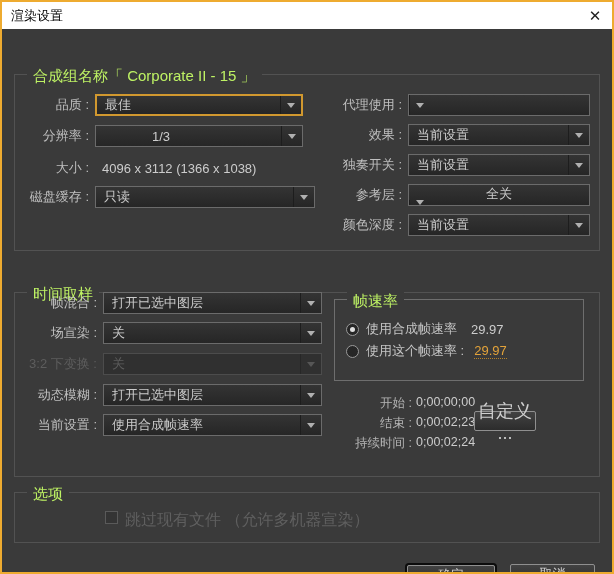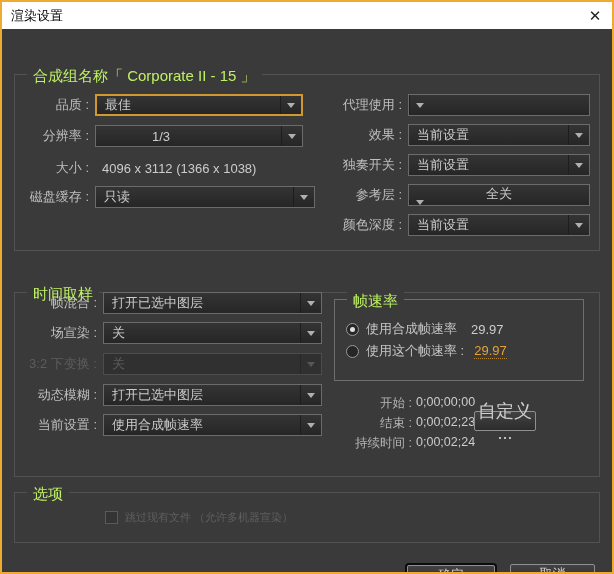--- a/index.html
+++ b/index.html
@@ -85,21 +85,21 @@
     font-size: 13px; font-family: "Liberation Sans", sans-serif;
     display: flex; align-items: center; justify-content: center; cursor: default;
   }
   .btn.small { font-size: 18px; }
   .btn.default { box-shadow: 0 0 0 2px #0c0c0c; }
 
   .checkbox {
     position: absolute; width: 13px; height: 13px;
     border: 1px solid #5a5a5a; background: #343434;
   }
-  .chk-label { position: absolute; color: #5f5f5f; font-size: 11px; white-space: nowrap; }
+  .chk-label { position: absolute; color: #5f5f5f; font-size: 16px; white-space: nowrap; }
 </style>
 </head>
 <body>
 
 <div class="window">
 
   <div class="titlebar">
     <span class="title">渲染设置</span>
   </div>
   <div class="close-btn">✕</div>

